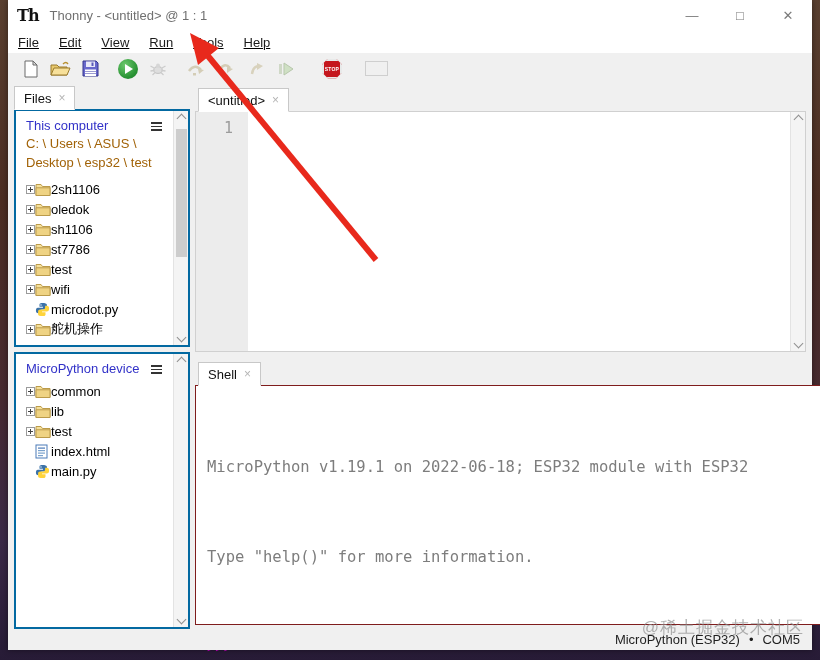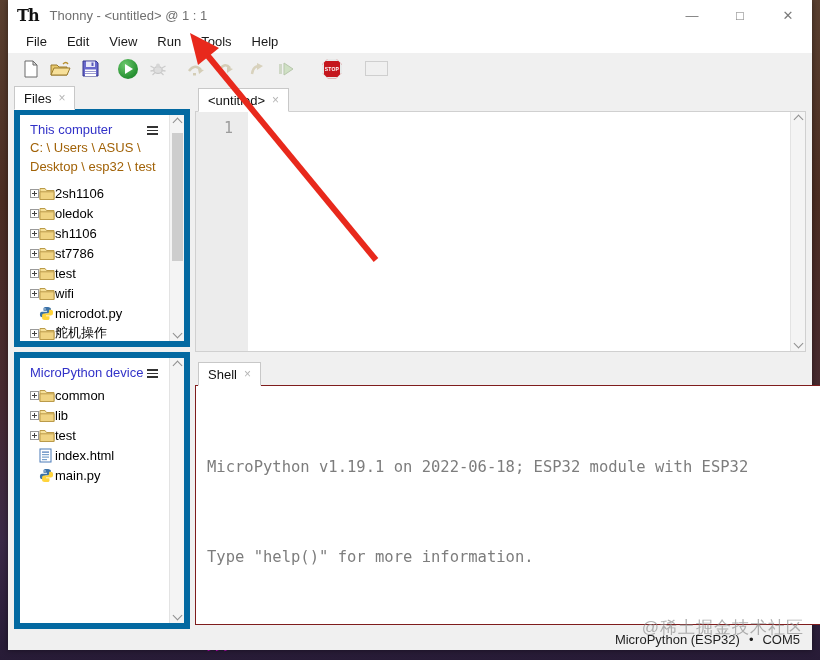--- a/index.html
+++ b/index.html
@@ -16,21 +16,21 @@
   }
 
   
   .titlebar { height:30px; background:#fff; display:flex; align-items:center; }
   .logo { margin-left:9px; font-family:"DejaVu Serif",serif; font-weight:bold; font-size:16px; color:#111; letter-spacing:-1px; }
   .title-text { color:#707070; font-size:13px; margin-left:11px; white-space:pre; }
   .win-controls { margin-left:auto; display:flex; height:100%; }
   .win-btn { width:48px; height:100%; display:flex; align-items:center; justify-content:center; color:#7a7a7a; font-size:13px; }
 
   
-  .menubar { height:23px; background:#fff; display:flex; align-items:center; padding-left:8px; }
+  .menubar { height:23px; background:#fff; display:flex; align-items:flex-end; padding-left:0;text-decoration:underline; }
   .menu-item { padding:3px 10px; font-size:13px; color:#1a1a1a; }
 
   
   .toolbar { height:31px; background:#f0f0f0; display:flex; align-items:center; padding-left:10px; }
   .tb-btn { width:24px; height:24px; display:flex; align-items:center; justify-content:center; flex:none; }
   .g1 { margin-right:6px; } .sep { width:14px; flex:none; } .sep2 { width:8px; flex:none; }
   .run-circ { width:20px; height:20px; border-radius:50%; background:radial-gradient(circle at 35% 30%, #6cc86c, #2a9435 65%, #1d7a26); display:flex; align-items:center; justify-content:center; }
   .stop-oct { width:20px; height:20px; background:#c5161d; clip-path:polygon(30% 0,70% 0,100% 30%,100% 70%,70% 100%,30% 100%,0 70%,0 30%); display:flex; align-items:center; justify-content:center; box-shadow:inset 0 0 0 2px #e8eaea; }
   .stop-txt { color:#fff; font-size:5px; font-weight:bold; letter-spacing:.2px; }
   .flag { width:23px; height:15px; border:1px solid #cfcfcf; }
@@ -39,21 +39,21 @@
   
   .tab {
     position:absolute; height:24px; background:#fff;
     border:1px solid #c8c8c8; border-bottom:1px solid #fff;
     display:flex; align-items:center; gap:7px; padding:0 9px;
     font-size:13px; color:#111; z-index:3;
   }
   .tab .x { color:#b5b5b5; font-size:12px; }
 
   
-  .panel { position:absolute; background:#fff; border:6px solid #0369a1; }
+  .panel { position:absolute; background:#fff; border:2px solid #0369a1; }
   #files-panel  { left:6px; top:109px; width:176px; height:238px; }
   #device-panel { left:6px; top:352px; width:176px; height:277px; }
   .panel-head { display:flex; align-items:flex-start; justify-content:space-between; padding:7px 26px 0 10px; }
   .panel-head .hl { color:#3232c8; font-size:13px; }
   .burger { width:11px; display:flex; flex-direction:column; gap:2px; margin-top:4px; }
   .burger i { display:block; height:1.5px; background:#333; }
   .path { color:#a16207; font-size:13px; line-height:19px; padding:1px 26px 2px 10px; }
   .row { display:flex; align-items:center; height:20px; padding-left:10px; font-size:13px; color:#000; }
   .plusbox { width:9px; height:9px; border:1px solid #9a9a9a; background:#fff; position:relative; flex:none; }
   .plusbox::before { content:""; position:absolute; left:1px; right:1px; top:50%; height:1px; margin-top:-.5px; background:#444; }

